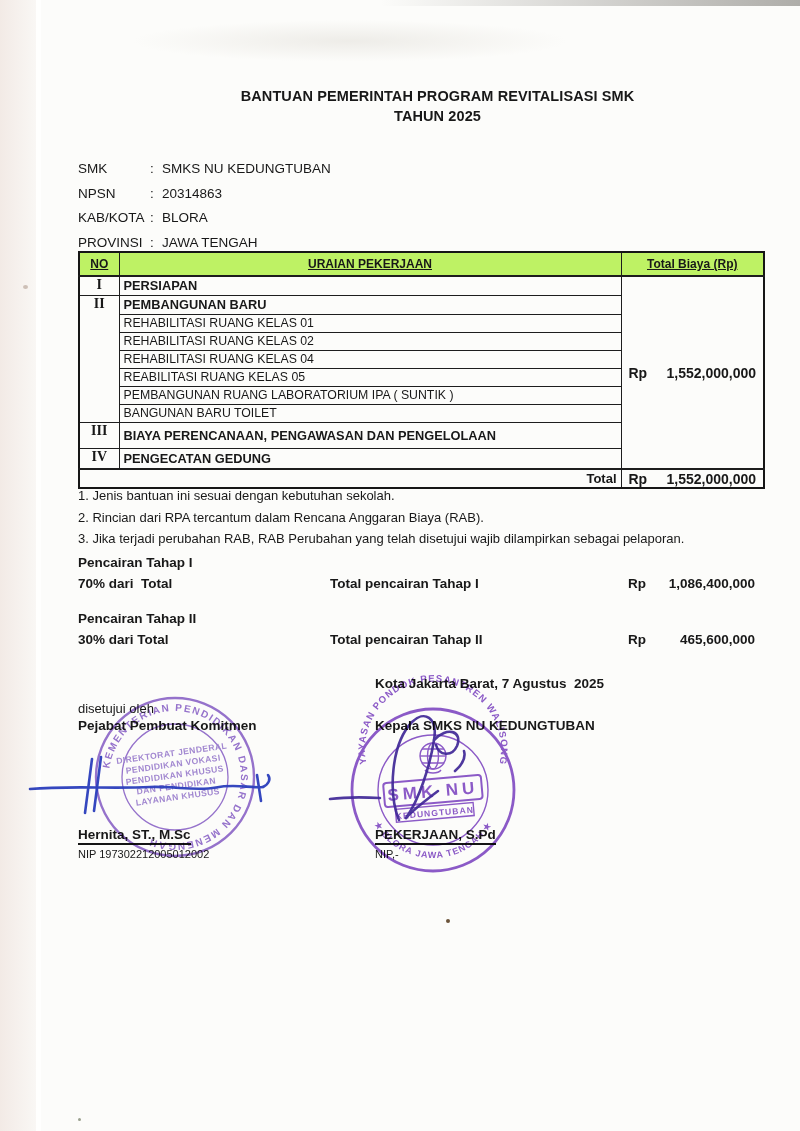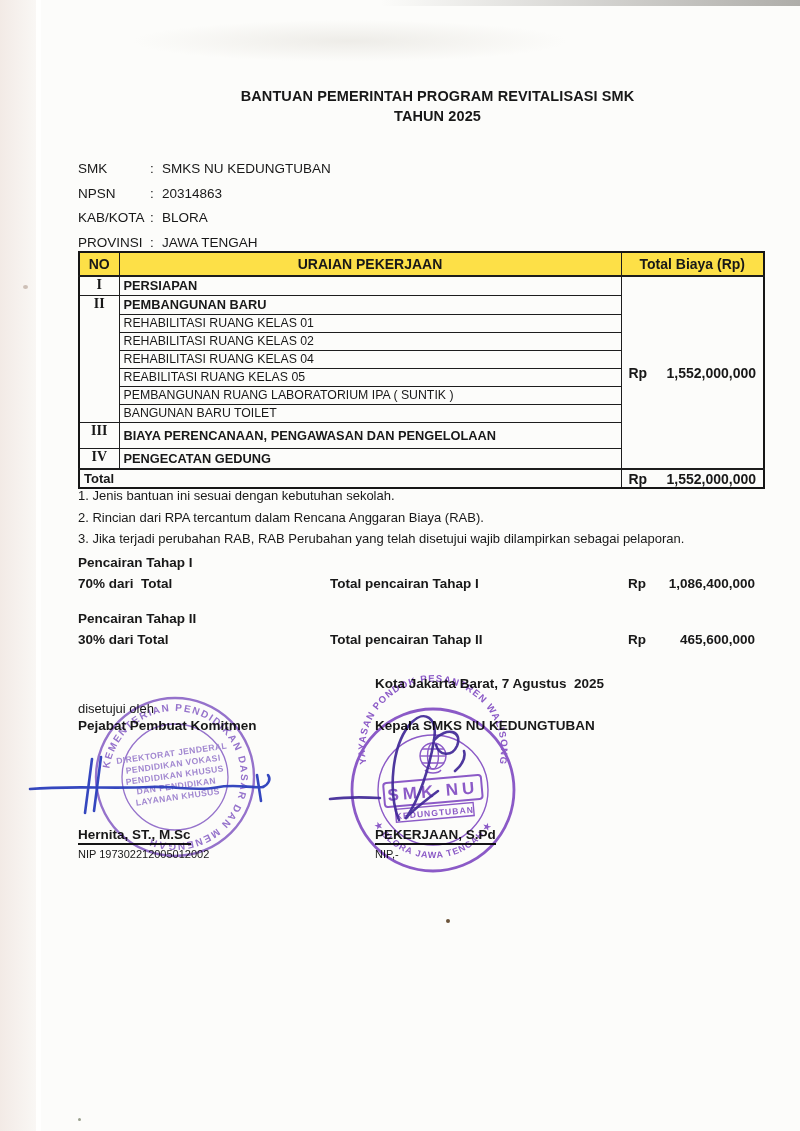--- a/index.html
+++ b/index.html
@@ -32,32 +32,32 @@
   .info-colon{width:12px;}
 
   
   table.rpa{position:absolute;top:251px;left:78px;width:685px;border-collapse:collapse;table-layout:fixed;
     font-size:12.5px;}
   table.rpa col.c-no{width:40px;}
   table.rpa col.c-uraian{width:502px;}
   table.rpa col.c-total{width:143px;}
   table.rpa th,table.rpa td{border:1.4px solid #1d1d1d;padding:0 4px;overflow:hidden;white-space:nowrap;}
   table.rpa{border:2px solid #161616;}
-  table.rpa thead th{background:#fde047;font-weight:bold;font-size:14px;height:22px;text-align:center;border-bottom-width:2px;}
+  table.rpa thead th{background:#bef264;font-weight:bold;font-size:12px;height:22px;text-align:center;border-bottom-width:2px;text-decoration:underline;}
   td.no-cell{text-align:center;font-family:"Liberation Serif",serif;font-weight:bold;font-size:14px;vertical-align:top;padding-top:1px;}
   td.uraian{font-size:12.3px;}
   td.uraian.bold{font-weight:bold;font-size:12.8px;margin-left:48px;}
   tr.r-main{height:19px;}
   tr.r-sub{height:18px;padding-left:44px;}
   tr.r-iii{height:26px;}
   tr.r-iv{height:21px;}
   tr.r-total{height:19px;}
   td.amount-cell{vertical-align:middle;}
   .amount-flex{display:flex;justify-content:space-between;align-items:center;font-weight:bold;font-size:14px;padding:0 3px;}
-  td.total-label{text-align:left;font-weight:bold;font-size:13px;margin-top:42px;}
+  td.total-label{text-align:right;font-weight:bold;font-size:13px;margin-top:42px;}
   tr.r-total td{border-top-width:2px;}
 
   
   .notes{position:absolute;top:485px;left:78px;font-size:13px;line-height:21.5px;}
 
   
   .disb-title{position:absolute;left:78px;font-weight:bold;font-size:13.5px;white-space:pre;}
   .disb-row{position:absolute;left:0;width:800px;height:18px;}
   .disb-share{position:absolute;left:78px;font-weight:bold;font-size:13.5px;white-space:pre;}
   .disb-label{position:absolute;left:330px;font-weight:bold;font-size:13.5px;}

